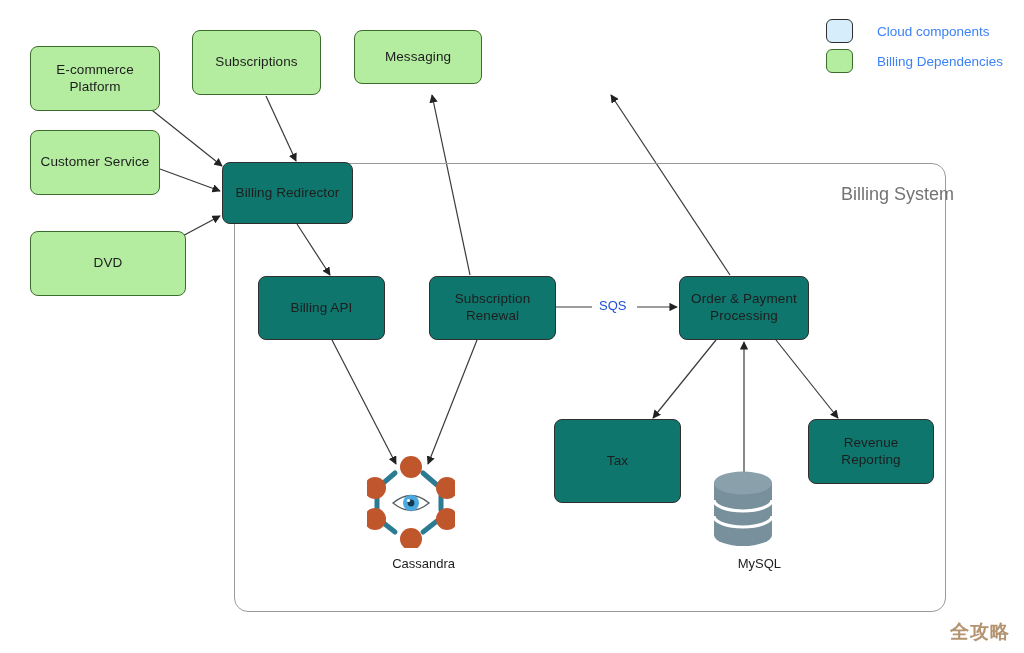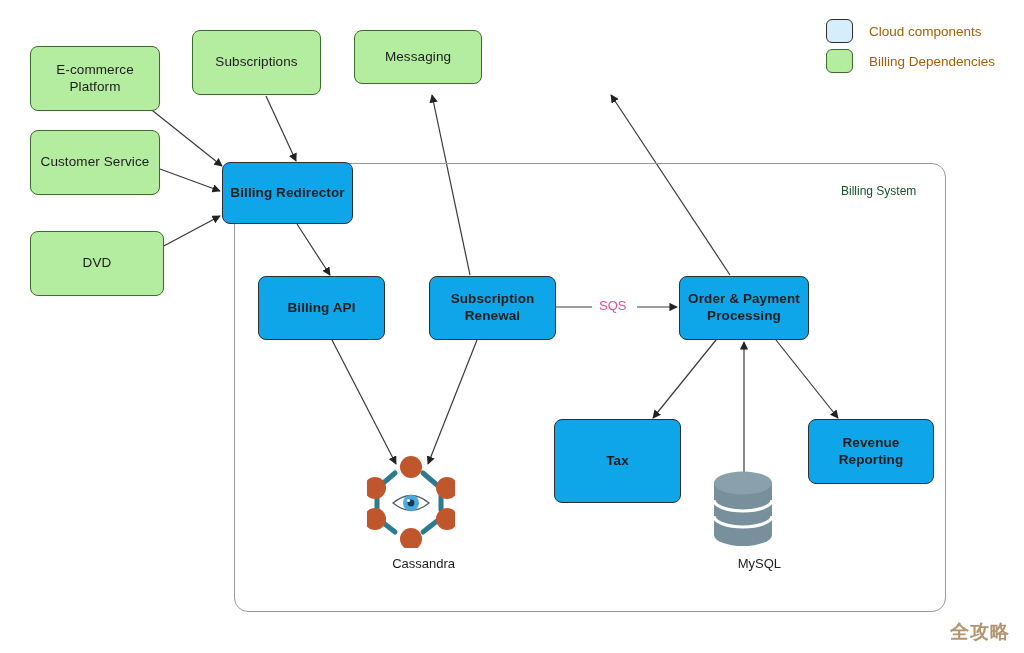--- a/index.html
+++ b/index.html
@@ -35,39 +35,39 @@
     align-items: center;
     justify-content: center;
     text-align: center;
     line-height: 1.25;
     color: #1d1d1d;
     font-size: 13.5px;
     letter-spacing: 0.1px;
     white-space: pre-line;
   }
   .node.green { background: #b4eda0; border-color: #3a6e2a; }
-  .node.blue  { background: #0ea5e9; border-color: #2f2f2f; font-weight: bold; }
+  .node.blue  { background: #0f766e; border-color: #2f2f2f; }
 
   .boundary {
     position: absolute;
     box-sizing: border-box;
     border: 1.3px solid #9a9a9a;
     border-radius: 14px;
     background: transparent;
   }
   .boundary-label {
     position: absolute;
-    font-size: 12px;
-    color: #14532d;
+    font-size: 18px;
+    color: #737373;
     white-space: nowrap;
   }
   .edge-label {
     position: absolute;
     font-size: 13px;
-    color: #ec4899;
+    color: #1d4ed8;
     background: #ffffff;
     padding: 0 3px;
     white-space: nowrap;
   }
   .icon-caption {
     position: absolute;
     font-size: 13px;
     color: #1d1d1d;
     text-align: right;
     white-space: nowrap;
@@ -88,23 +88,23 @@
     width: 27px;
     height: 24px;
     border-radius: 6px;
     box-sizing: border-box;
     border: 1.2px solid #3a3a3a;
     flex: 0 0 auto;
   }
   .legend-swatch.blue { background: #d6edfb; border-color: #2f2f2f; }
   .legend-swatch.green { background: #b4eda0; border-color: #3a6e2a; }
   .legend-text {
-    margin-left: 16px;
+    margin-left: 24px;
     font-size: 13.5px;
-    color: #a16207;
+    color: #3b82f6;
     white-space: nowrap;
   }
   
   .cassandra-icon {
     position: absolute;
     left: 367px;
     top: 452px;
     width: 88px;
     height: 96px;
   }
@@ -183,21 +183,21 @@
 
   <div class="node green" style="left:354px; top:30px; width:128px; height:54px;">
     <span>Messaging</span>
   </div>
 
 
   <div class="node green" style="left:30px; top:130px; width:130px; height:65px;">
     <span>Customer Service</span>
   </div>
 
-  <div class="node green" style="left:30px; top:231px; width:134px; height:65px;justify-content:center;">
+  <div class="node green" style="left:30px; top:231px; width:156px; height:65px;justify-content:center;">
     <span>DVD</span>
   </div>
 
   <div class="node blue" style="left:222px; top:162px; width:131px; height:62px;">
     <span>Billing Redirector</span>
   </div>
 
   <div class="node blue" style="left:258px; top:276px; width:127px; height:64px;">
     <span>Billing API</span>
   </div>

